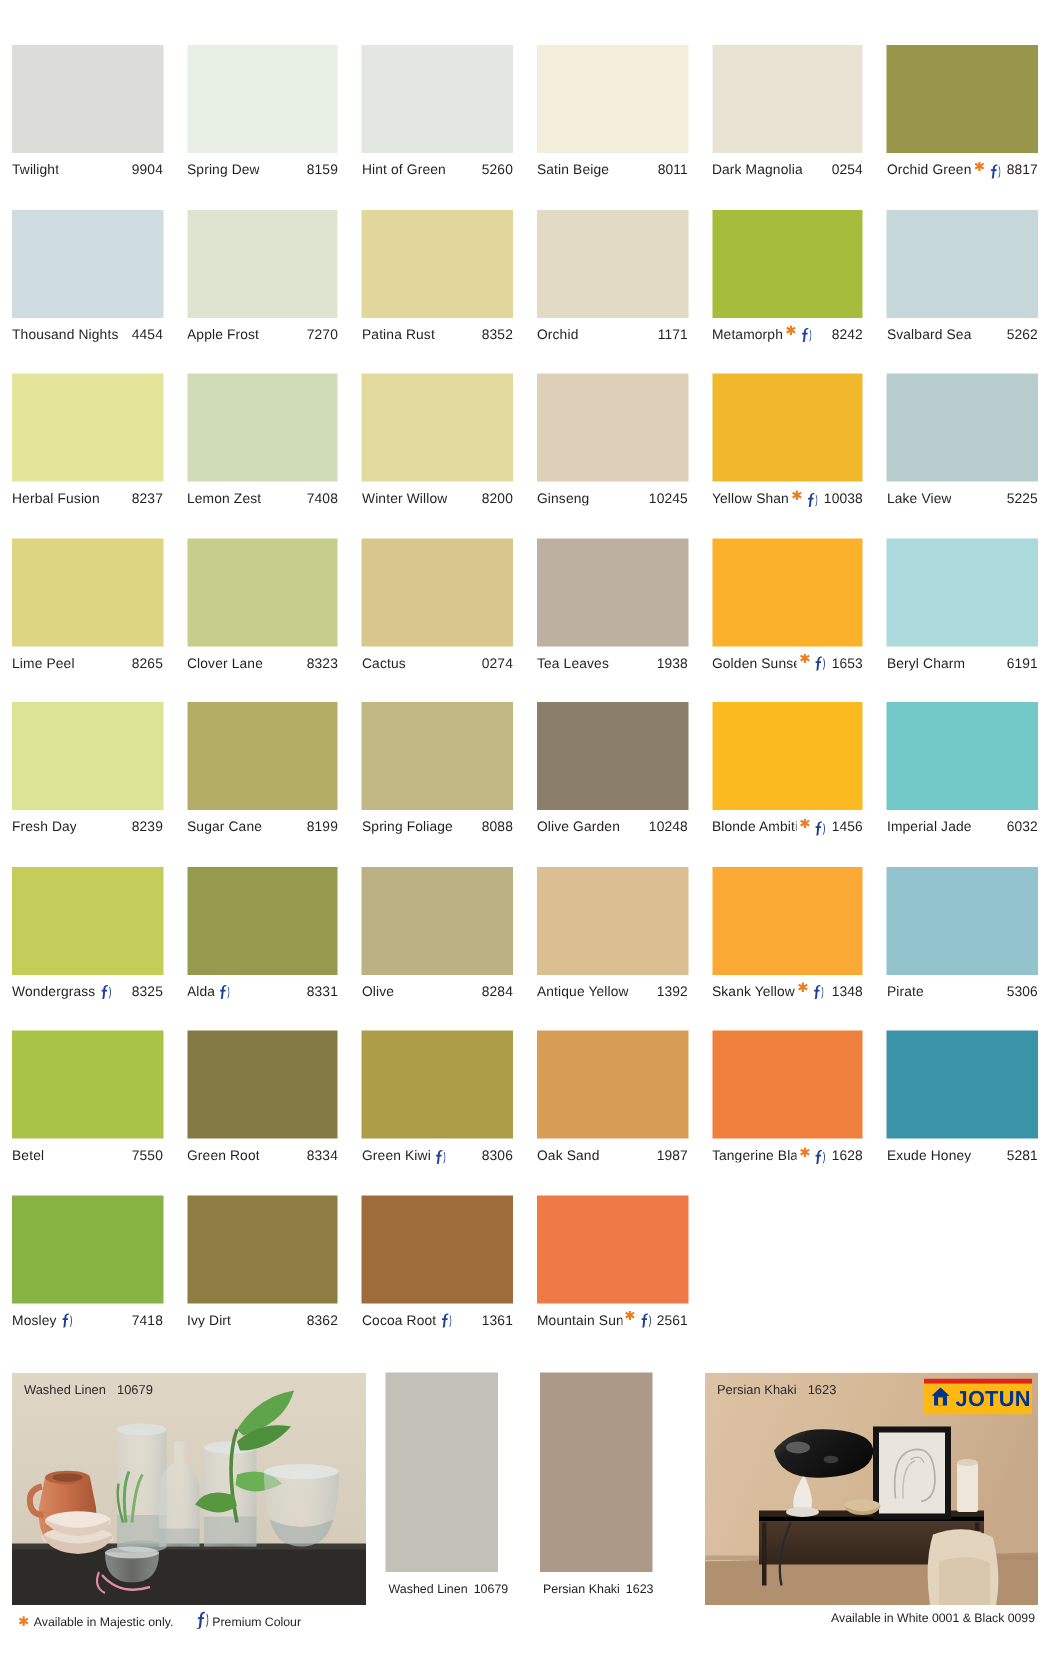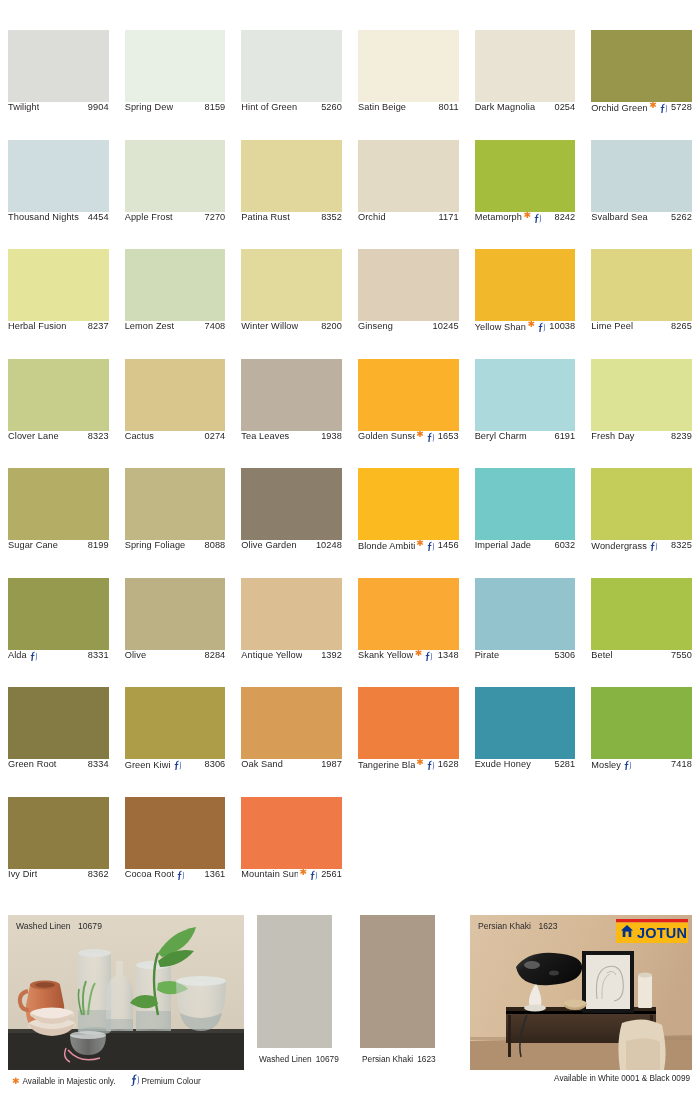--- a/index.html
+++ b/index.html
@@ -31,21 +31,21 @@
     box-sizing: border-box;
   }
   .swatch-chip {
     height: 72px;
     width: 100%;
     box-sizing: border-box;
   }
   .swatch-label {
     height: 22px;
     display: flex;
-    align-items: flex-start;
+    align-items: center;
     justify-content: space-between;
     font-size: 9.2px;
     letter-spacing: 0.1px;
     color: #231f20;
     white-space: nowrap;
   }
   .swatch-name-wrap {
     display: flex;
     align-items: center;
     overflow: hidden;
@@ -216,21 +216,21 @@
         <span class="swatch-name-wrap">
           <span class="swatch-name">Orchid Green</span>
           <span class="majestic-mark" style="color: rgb(240, 124, 30);">✱</span>
           <span class="premium-mark">
             <svg width="8" height="11" viewBox="0 0 9 12">
               <path d="M6.6 0.6 C4.6 0.4 3.4 1.6 3.3 3.3 L3.2 4.2 L2.0 4.2 L1.9 5.4 L3.1 5.4 L2.7 10.0 C2.6 11.2 2.0 11.6 1.1 11.4 L1.0 11.9 C2.9 12.3 4.0 11.5 4.2 9.6 L4.6 5.4 L6.0 5.4 L6.1 4.2 L4.7 4.2 L4.8 3.2 C4.9 1.9 5.6 1.3 6.7 1.6 Z" fill="#1d3f94"></path>
               <path d="M7.6 2.2 C8.6 4.4 8.6 8.0 7.4 10.3 L7.9 10.6 C9.3 8.1 9.3 4.3 8.1 1.9 Z" fill="#1d3f94"></path>
             </svg>
           </span>
         </span>
-        <span class="swatch-code">5728</span>
+        <span class="swatch-code">8817</span>
       </div>
     </div>
     <div class="swatch-cell">
       <div class="swatch-chip" style="background: rgb(207, 221, 224);"></div>
       <div class="swatch-label">
         <span class="swatch-name-wrap">
           <span class="swatch-name">Thousand Nights</span>
         </span>
         <span class="swatch-code">4454</span>
       </div>
@@ -330,20 +330,29 @@
           <span class="swatch-name">Yellow Shan</span>
           <span class="majestic-mark" style="color: rgb(240, 124, 30);">✱</span>
           <span class="premium-mark">
             <svg width="8" height="11" viewBox="0 0 9 12">
               <path d="M6.6 0.6 C4.6 0.4 3.4 1.6 3.3 3.3 L3.2 4.2 L2.0 4.2 L1.9 5.4 L3.1 5.4 L2.7 10.0 C2.6 11.2 2.0 11.6 1.1 11.4 L1.0 11.9 C2.9 12.3 4.0 11.5 4.2 9.6 L4.6 5.4 L6.0 5.4 L6.1 4.2 L4.7 4.2 L4.8 3.2 C4.9 1.9 5.6 1.3 6.7 1.6 Z" fill="#1d3f94"></path>
               <path d="M7.6 2.2 C8.6 4.4 8.6 8.0 7.4 10.3 L7.9 10.6 C9.3 8.1 9.3 4.3 8.1 1.9 Z" fill="#1d3f94"></path>
             </svg>
           </span>
         </span>
         <span class="swatch-code">10038</span>
+      </div>
+    </div>
+    <div class="swatch-cell">
+      <div class="swatch-chip" style="background: rgb(183, 205, 206);"></div>
+      <div class="swatch-label">
+        <span class="swatch-name-wrap">
+          <span class="swatch-name">Lake View</span>
+        </span>
+        <span class="swatch-code">5225</span>
       </div>
     </div>
     <div class="swatch-cell">
       <div class="swatch-chip" style="background: rgb(221, 213, 129);"></div>
       <div class="swatch-label">
         <span class="swatch-name-wrap">
           <span class="swatch-name">Lime Peel</span>
         </span>
         <span class="swatch-code">8265</span>
       </div>

